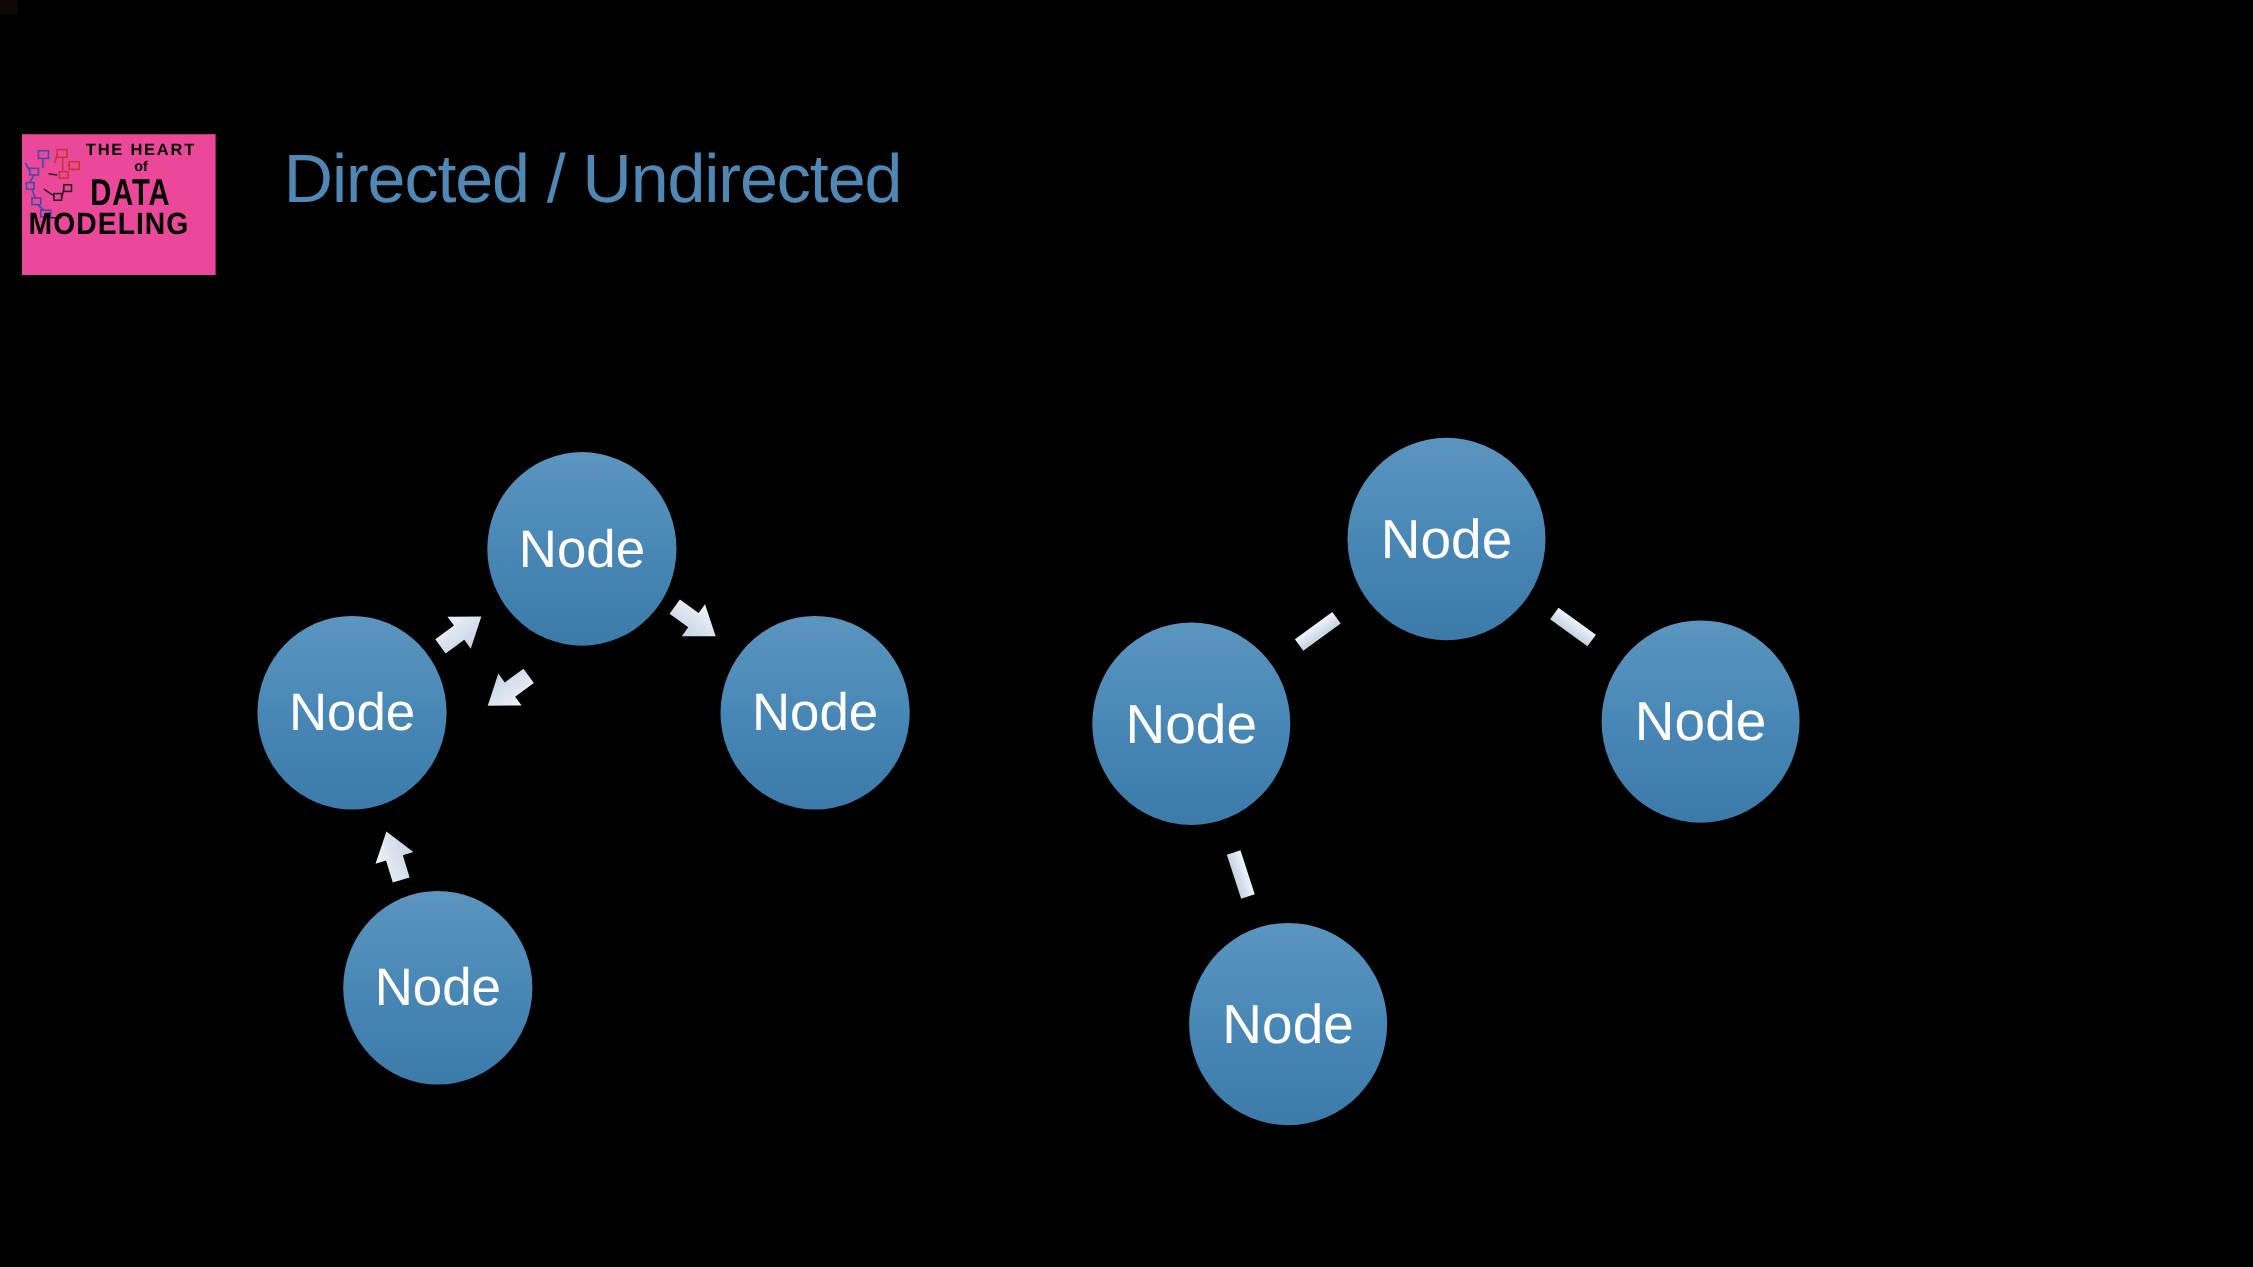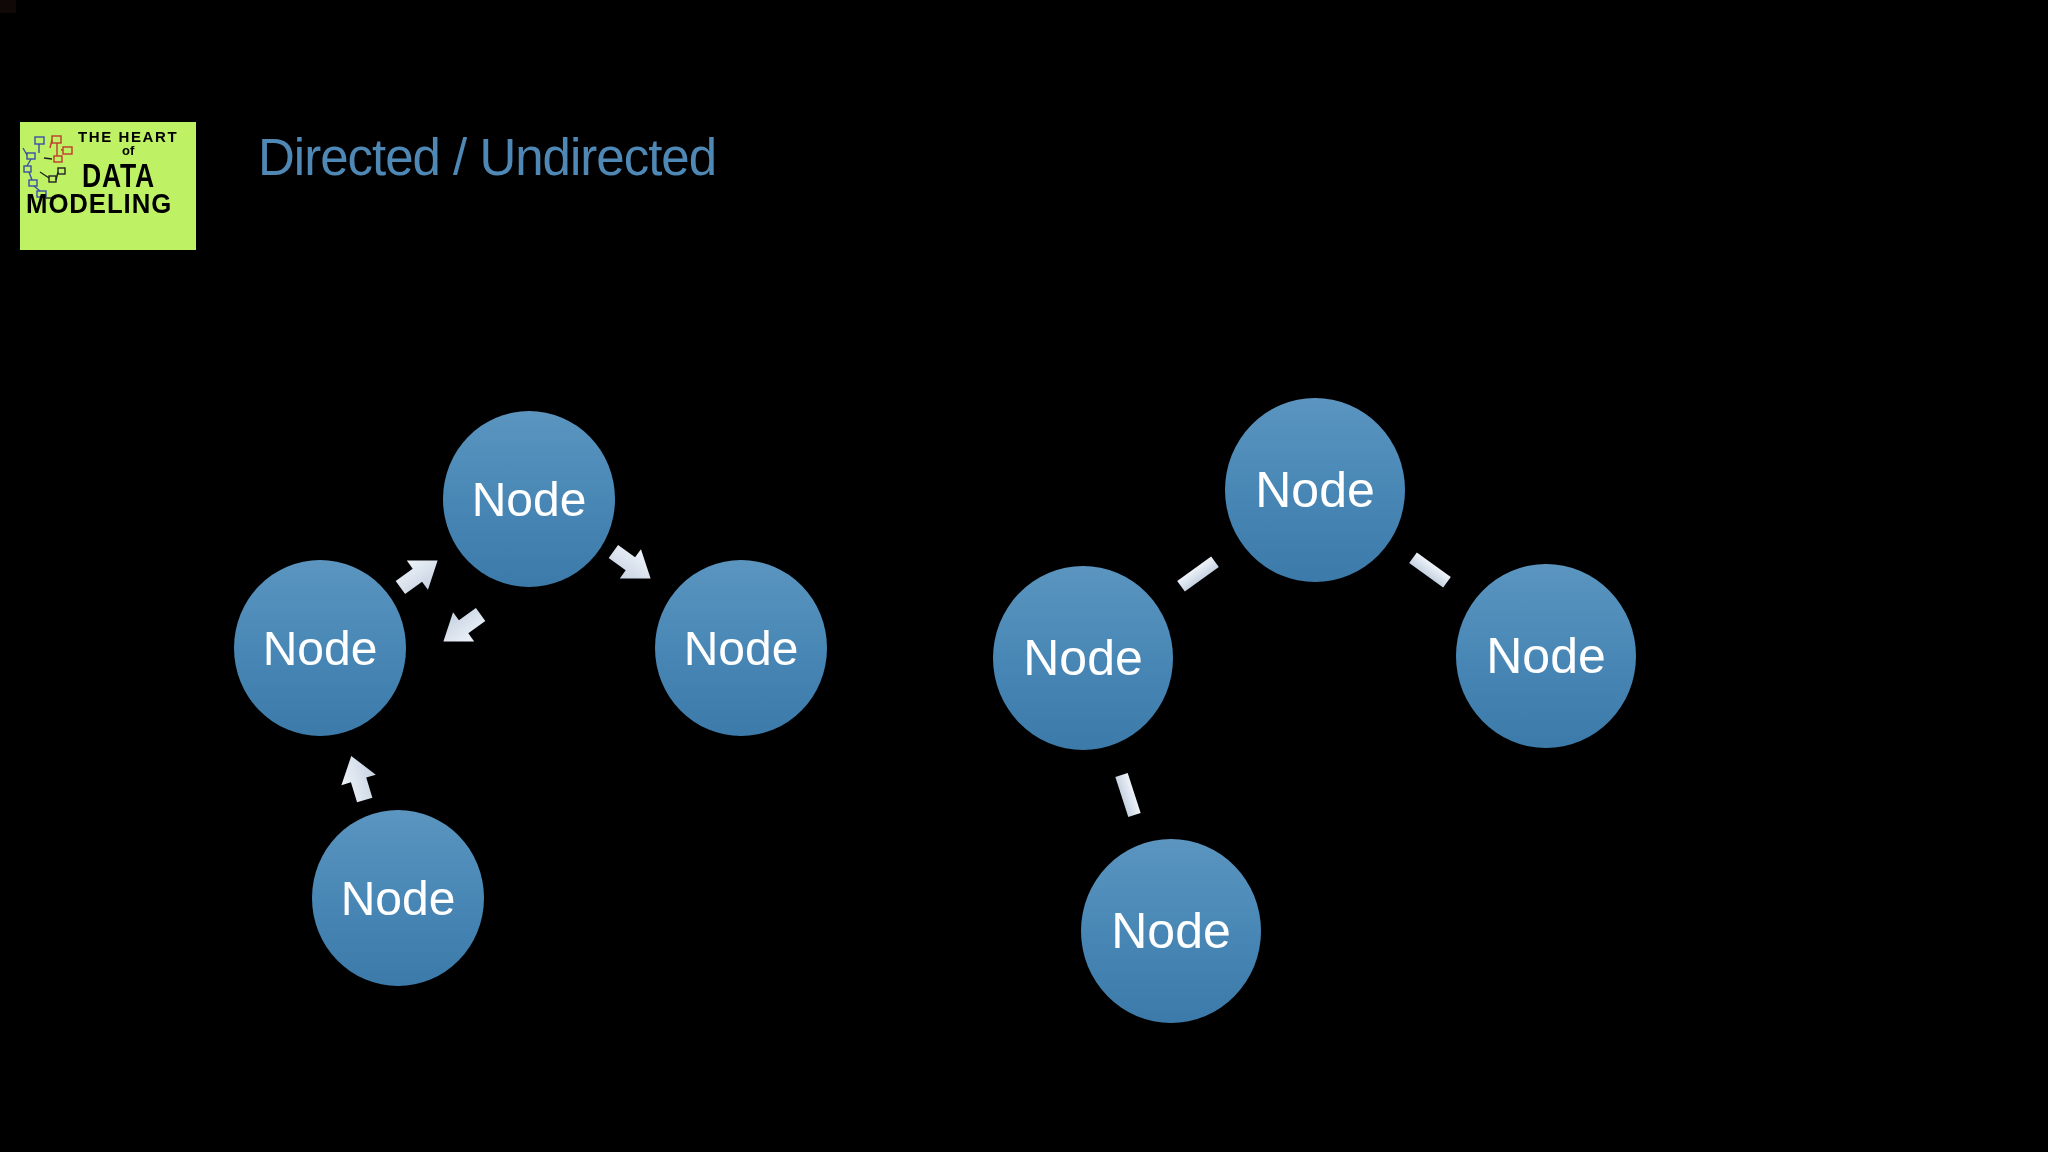--- a/index.html
+++ b/index.html
@@ -6,30 +6,30 @@
   .slide{
     position:relative;width:2048px;height:1152px;background:#000000;
     overflow:hidden;font-family:"Liberation Sans",sans-serif;
   }
   .corner-artifact{
     position:absolute;left:0;top:0;width:16px;height:13px;background:#100807;
   }
   
   .logo{
     position:absolute;left:20px;top:122px;width:176px;height:128px;
-    background:#bef264;color:#000;
+    background:#ec4899;color:#000;
   }
   .logo-art{position:absolute;left:2px;top:6px;}
   .logo .l1{position:absolute;left:58px;top:6px;font-size:15px;font-weight:800;letter-spacing:1.6px;white-space:nowrap;}
   .logo .l2{position:absolute;left:102px;top:21px;font-size:13px;font-weight:700;}
   .logo .l3{position:absolute;left:62px;top:36px;font-size:34px;font-weight:800;line-height:1;transform:scaleX(.78);transform-origin:left top;letter-spacing:1px;}
   .logo .l4{position:absolute;left:6px;top:68px;font-size:28px;font-weight:800;line-height:1;transform:scaleX(.92);transform-origin:left top;letter-spacing:1px;white-space:nowrap;}
   
   .title{
-    position:absolute;left:258px;top:130px;font-size:51px;line-height:1.1;
+    position:absolute;left:258px;top:130px;font-size:62px;line-height:1.1;
     font-weight:300;color:#4f88b4;letter-spacing:-1px;white-space:nowrap;
   }
   
   .connector-layer{position:absolute;left:0;top:0;}
   .node{
     position:absolute;display:flex;align-items:center;justify-content:center;
     border-radius:50%;color:#ffffff;font-weight:400;
     background:linear-gradient(180deg,#5b95c0 0%,#4887b5 52%,#3c7aa9 100%);
   }
   .g-directed .node{width:172px;height:176px;font-size:48px;}

